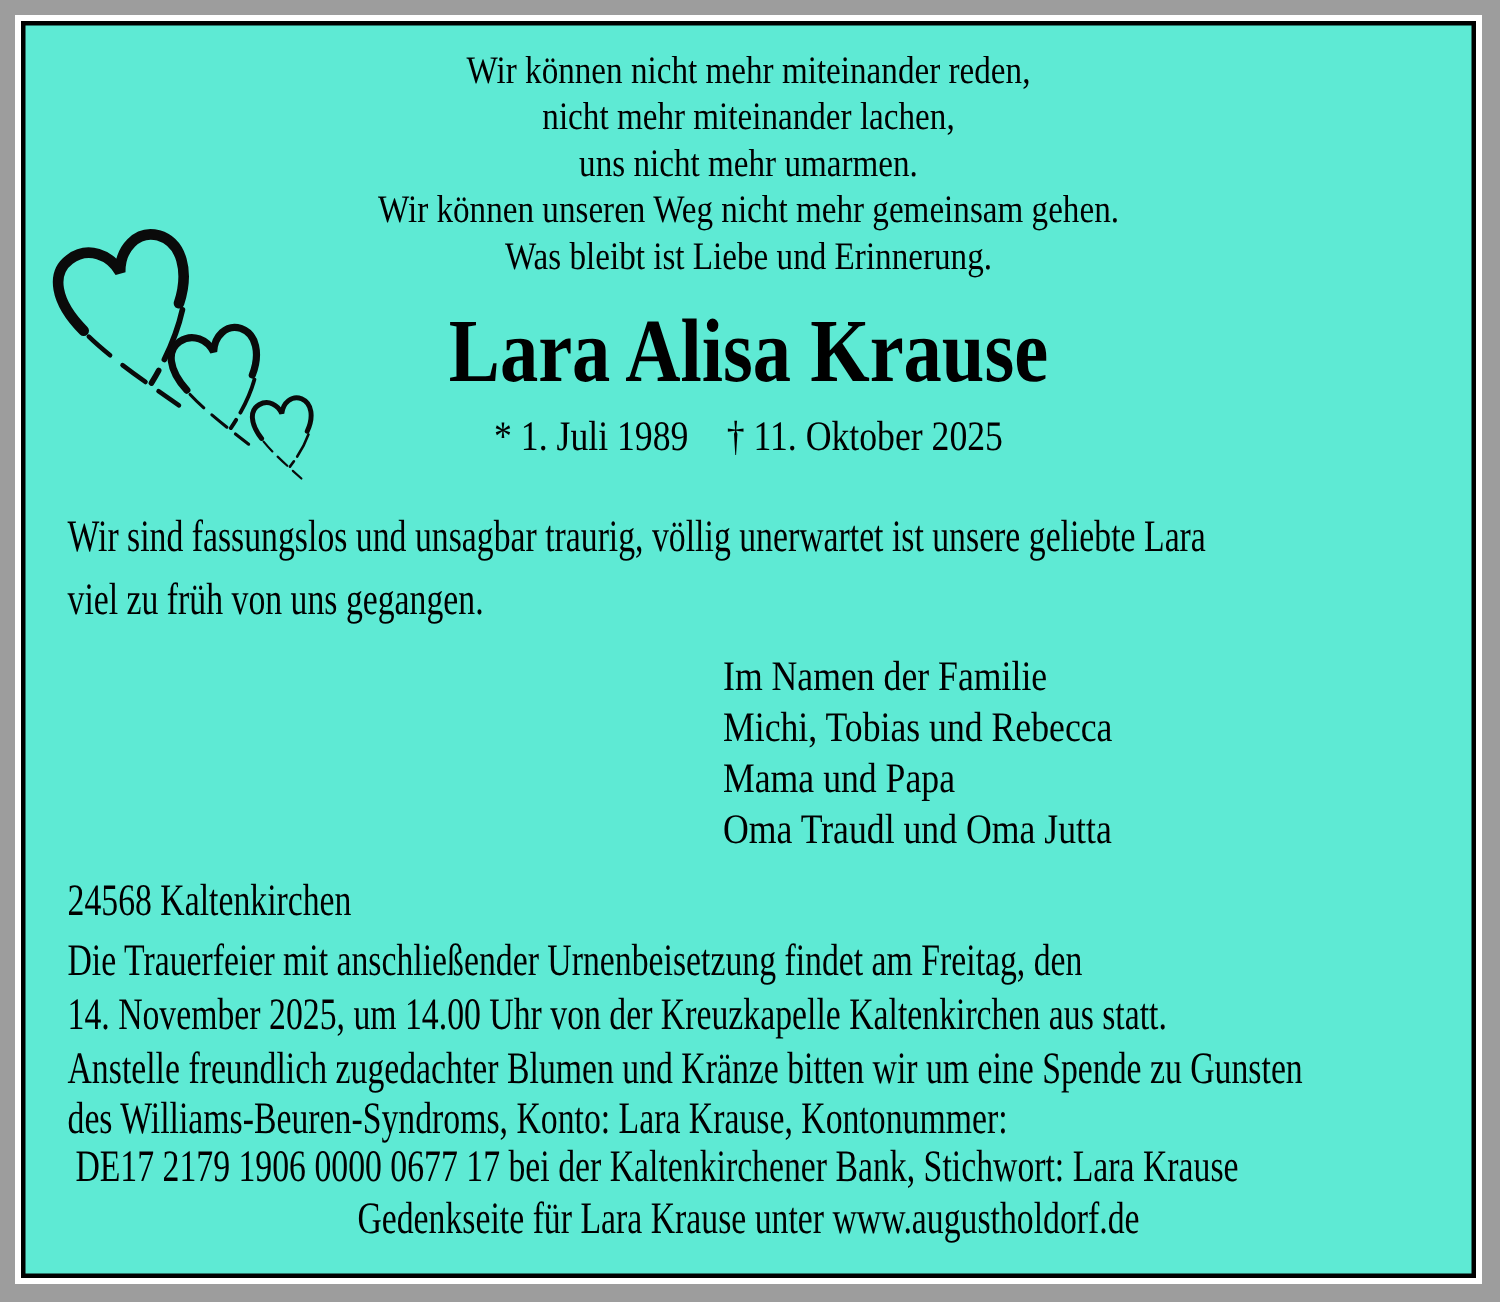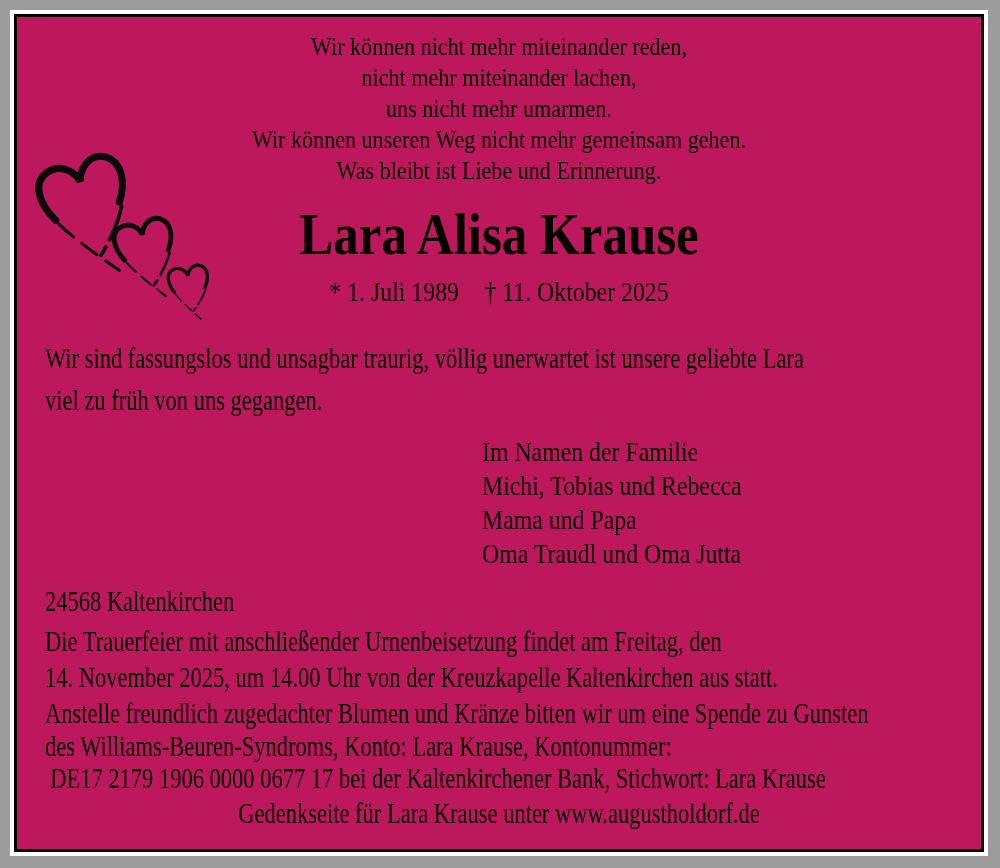--- a/index.html
+++ b/index.html
@@ -8,21 +8,21 @@
     width: 1000px;
     height: 868px;
     overflow: hidden;
     background: #9d9d9d;
     font-family: "Liberation Serif", serif;
     color: #000;
   }
   .paper {
     position: absolute;
     left: 14px; top: 14px; right: 16px; bottom: 16px;
-    background: #be185d;
+    background: #5eead4;
     border: 3px solid #000000;
     outline: 4px solid #ffffff;
   }
   .blk { position: absolute; }
   .center { left: 0; right: 0; text-align: center; }
   .nowrap div, .nowrap span { white-space: nowrap; }
 
   .verse {
     top: 14px;
     font-size: 26px;

